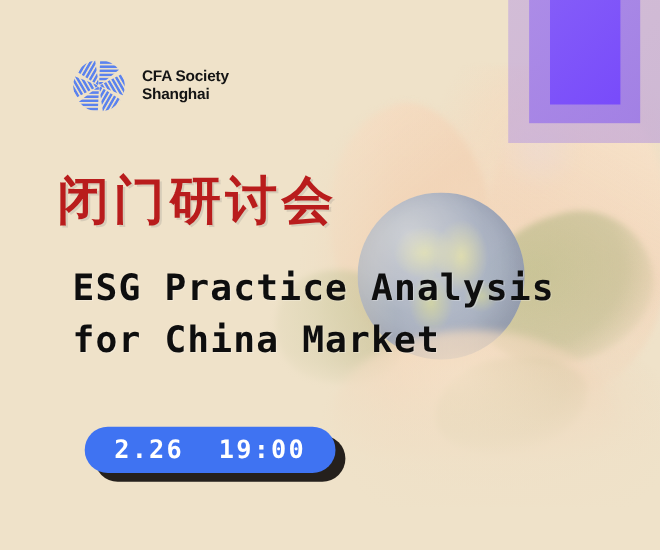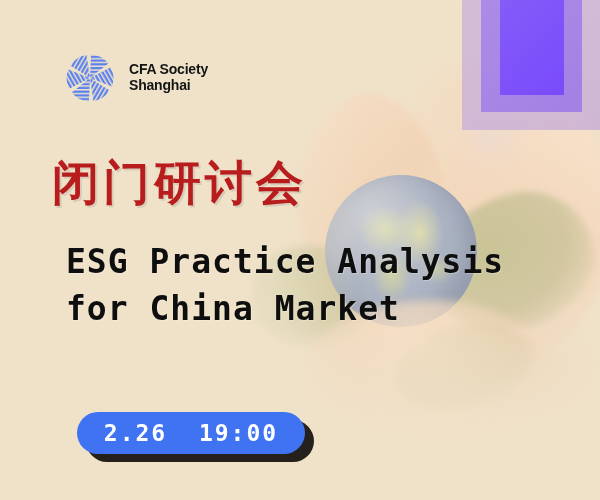--- a/index.html
+++ b/index.html
@@ -179,21 +179,21 @@
     letter-spacing: 1px;
     color: #0E0E0E;
     white-space: pre-line;
     text-shadow: 1px 1px 0 rgba(255,255,255,0.25);
   }
 
   
   .pill-wrap {
     position: absolute;
     left: 77px; top: 388px;
-    width: 228px; height: 42px; margin-top: 24px;
+    width: 228px; height: 42px;
   }
   .pill-shadow {
     position: absolute;
     left: 9px; top: 8px;
     width: 228px; height: 42px;
     border-radius: 21px;
     background: #25201C;
   }
   .pill {
     position: absolute;

